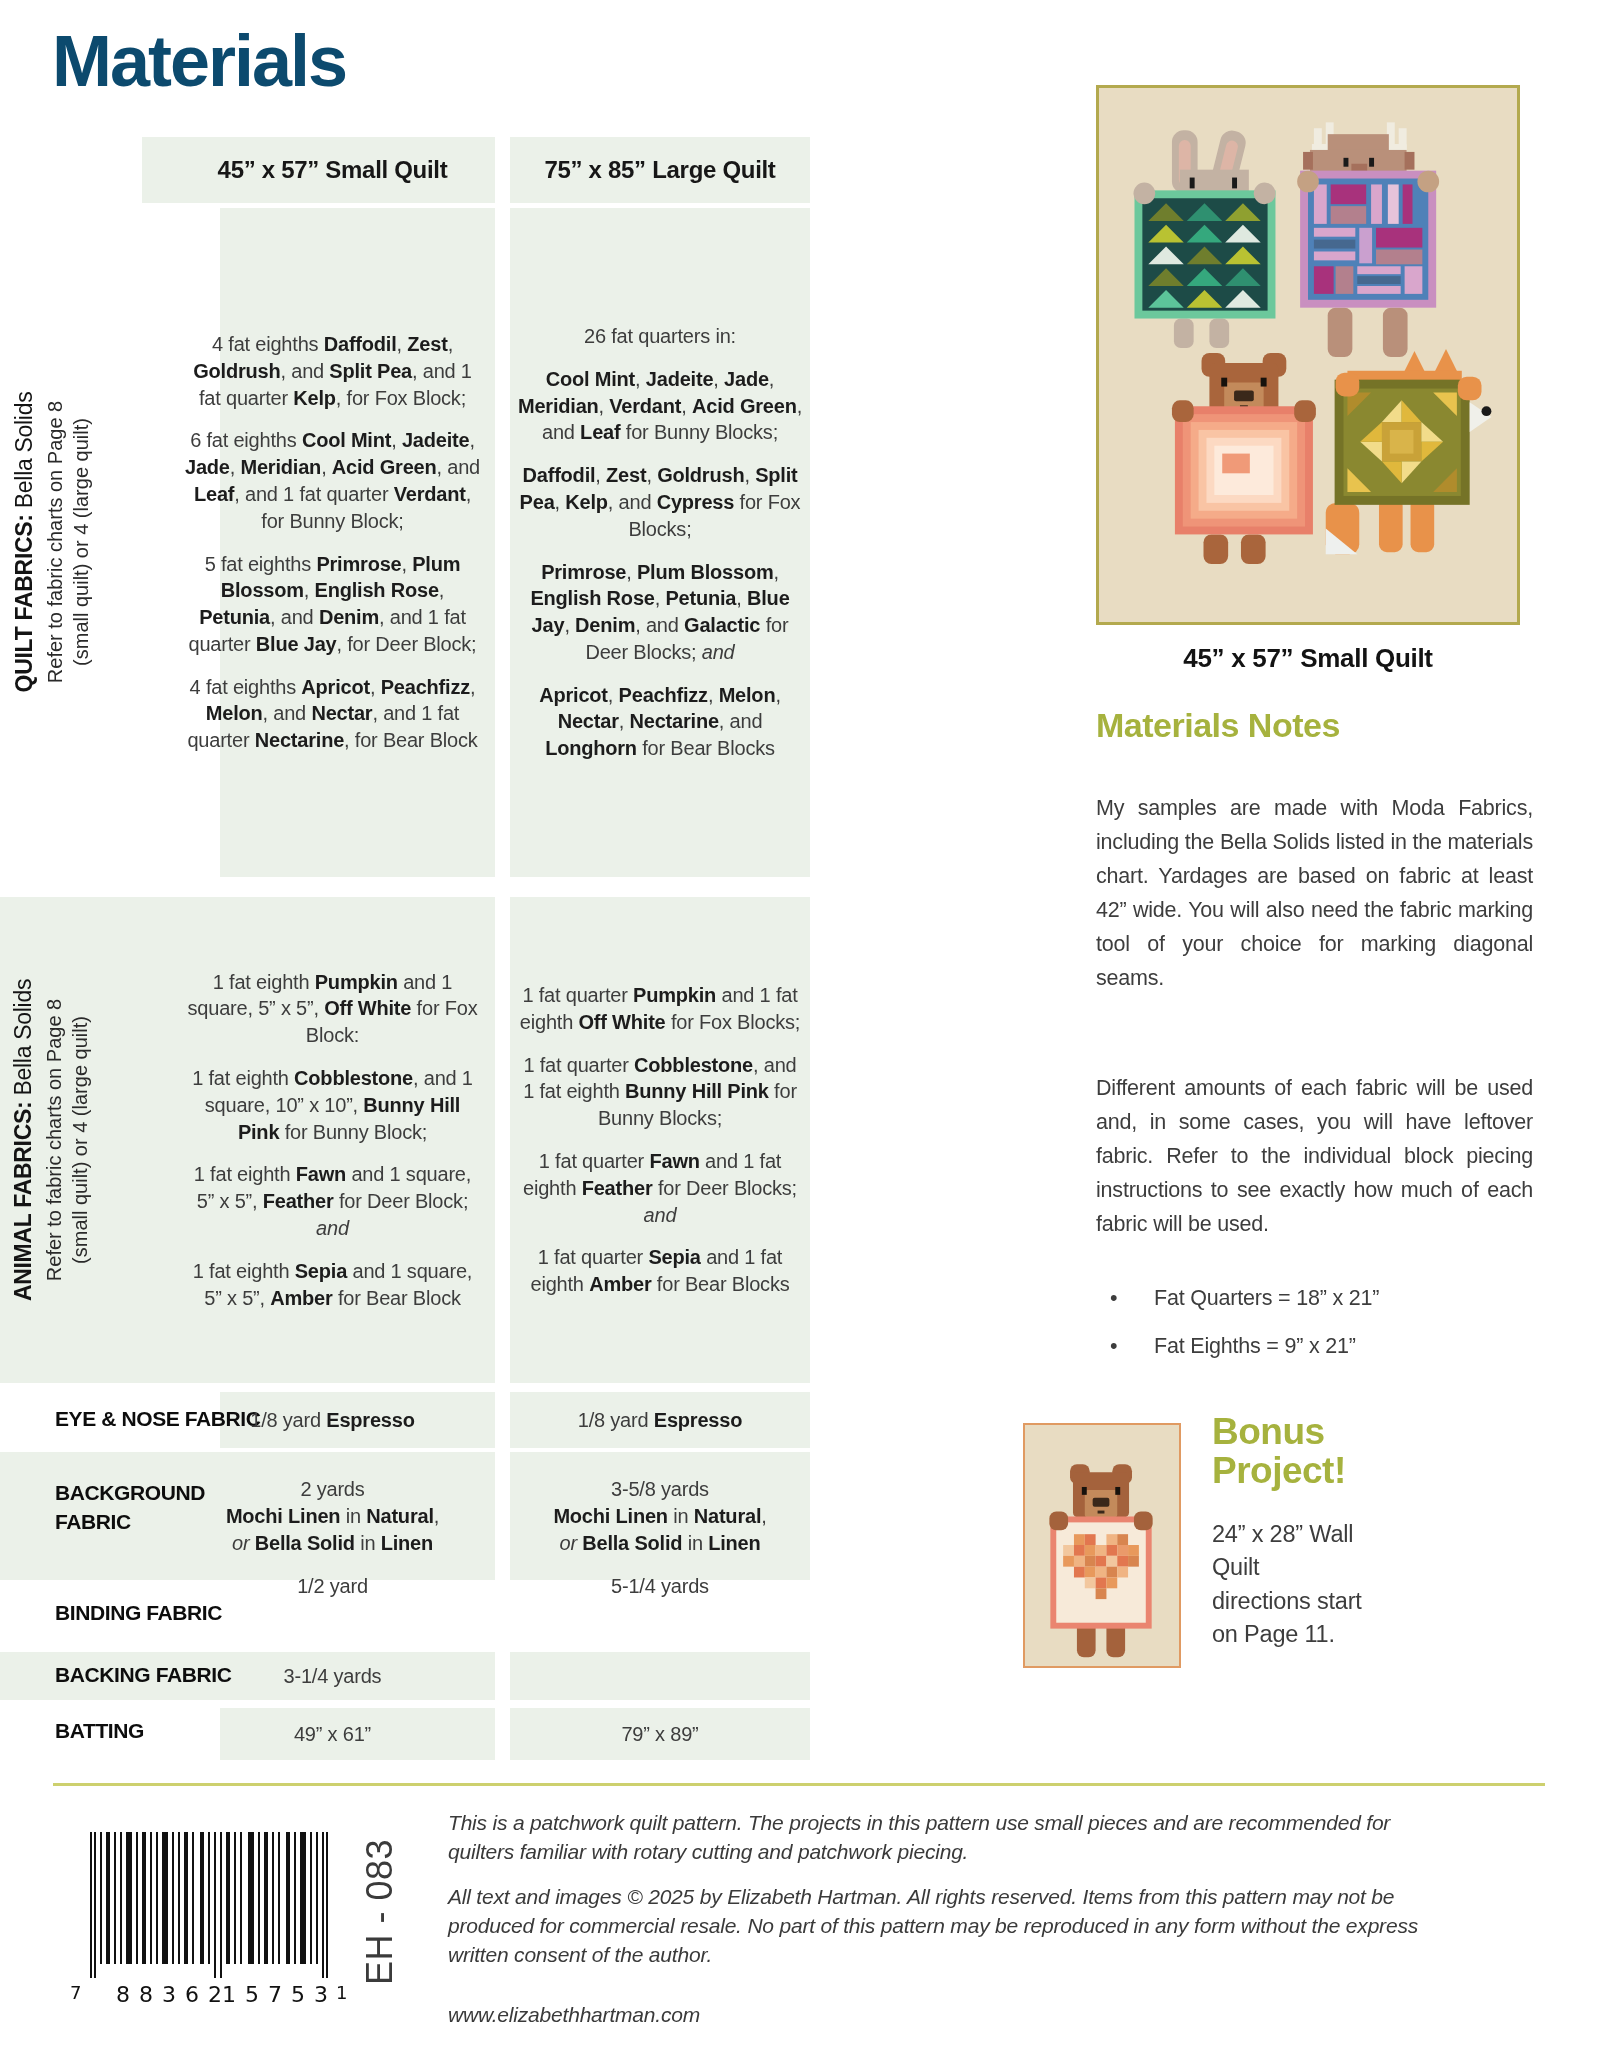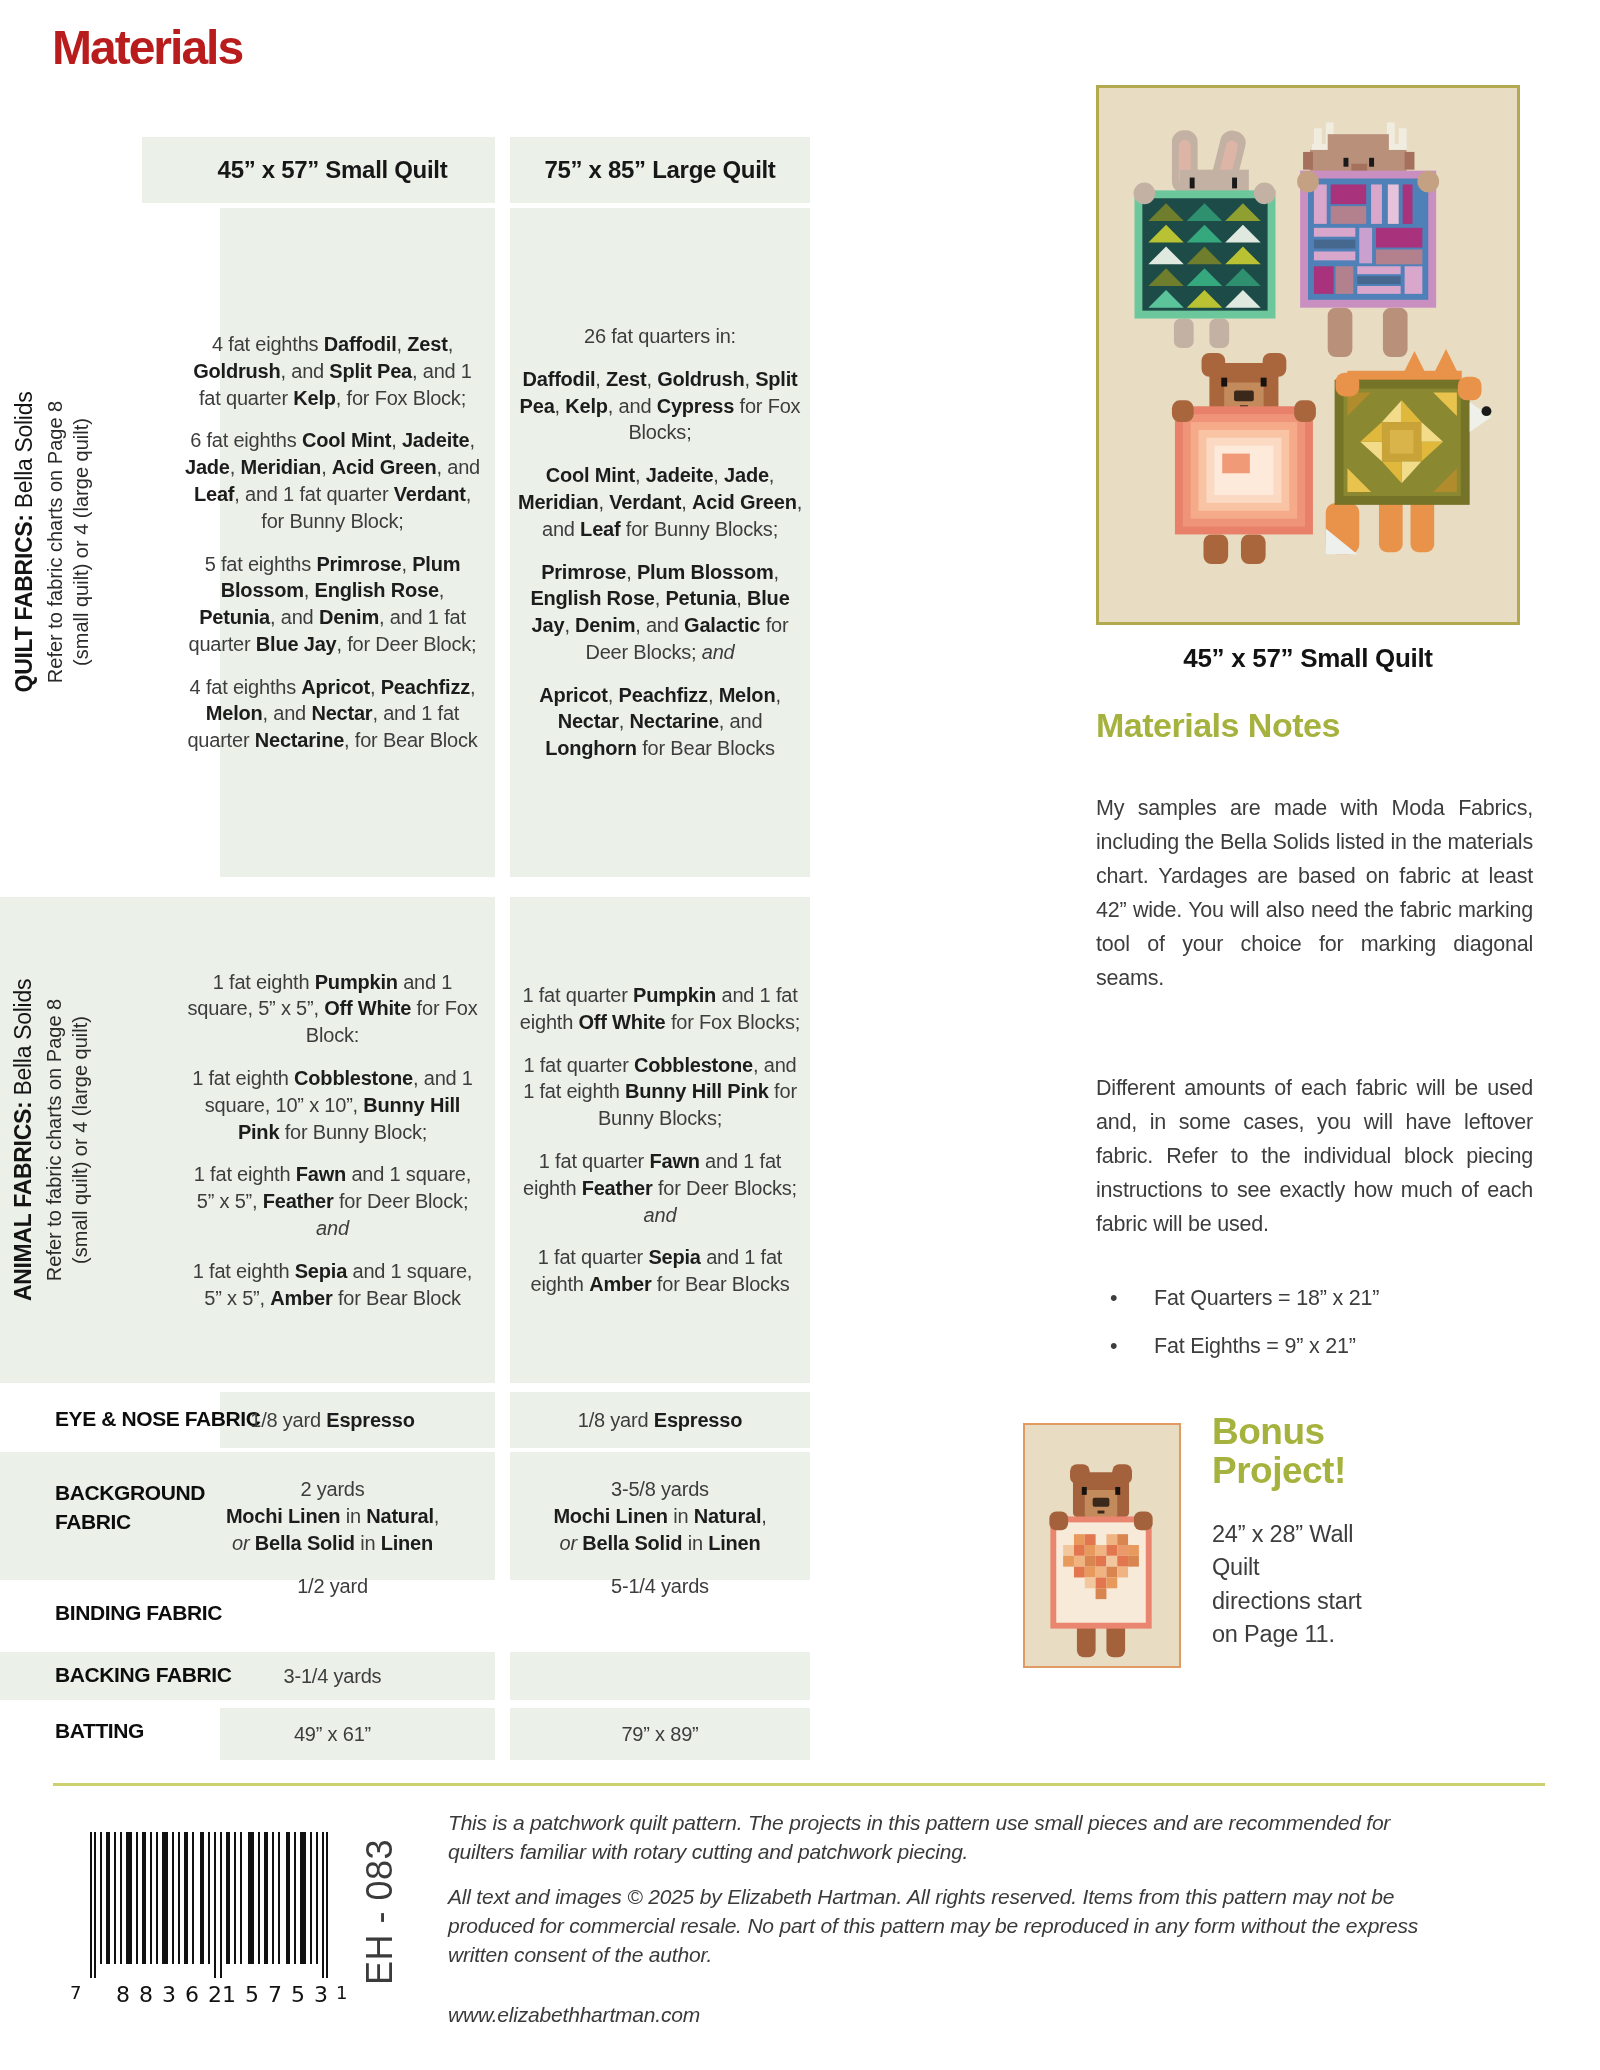--- a/index.html
+++ b/index.html
@@ -3,21 +3,21 @@
 <meta charset="utf-8">
 <style>
   * { margin:0; padding:0; box-sizing:border-box; }
   html,body { background:#ffffff; }
   body { font-family:"Liberation Sans", sans-serif; }
   .page { position:relative; width:1600px; height:2070px; background:#fff; overflow:hidden; }
 
   .abs { position:absolute; }
 
   
-  .title { left:52px; top:20px; font-size:48px; font-weight:800; color:#b91c1c; letter-spacing:-2px; }
+  .title { left:52px; top:20px; font-size:72px; font-weight:800; color:#0c4a6e; letter-spacing:-2px; }
 
   
   .hdr { top:137px; height:66px; background:#ebf1e9; display:flex; align-items:center; justify-content:center;
          font-size:24px; font-weight:700; color:#171717; letter-spacing:-0.3px; }
   .hdr1 { left:142px; width:353px; padding-left:28px; }
   .hdr2 { left:510px; width:300px; }
 
   
   .cellbg { background:#ebf1e9; }
   .q-c1bg { left:220px; top:208px; width:275px; height:669px; }
@@ -114,22 +114,22 @@
   </div>
 
   <div class="abs cell q-c1">
       <p class="cellp"><span>4 fat eighths </span><span class="sb">Daffodil</span><span>, </span><span class="sb">Zest</span><span>, </span><span class="sb">Goldrush</span><span>, and </span><span class="sb">Split Pea</span><span>, and 1 fat quarter </span><span class="sb">Kelp</span><span>, for Fox Block;</span></p>
       <p class="cellp"><span>6 fat eighths </span><span class="sb">Cool Mint</span><span>, </span><span class="sb">Jadeite</span><span>, </span><span class="sb">Jade</span><span>, </span><span class="sb">Meridian</span><span>, </span><span class="sb">Acid Green</span><span>, and </span><span class="sb">Leaf</span><span>, and 1 fat quarter </span><span class="sb">Verdant</span><span>, for Bunny Block;</span></p>
       <p class="cellp"><span>5 fat eighths </span><span class="sb">Primrose</span><span>, </span><span class="sb">Plum Blossom</span><span>, </span><span class="sb">English Rose</span><span>, </span><span class="sb">Petunia</span><span>, and </span><span class="sb">Denim</span><span>, and 1 fat quarter </span><span class="sb">Blue Jay</span><span>, for Deer Block;</span></p>
       <p class="cellp"><span>4 fat eighths </span><span class="sb">Apricot</span><span>, </span><span class="sb">Peachfizz</span><span>, </span><span class="sb">Melon</span><span>, and </span><span class="sb">Nectar</span><span>, and 1 fat quarter </span><span class="sb">Nectarine</span><span>, for Bear Block</span></p>
     </div>
   <div class="abs cell q-c2">
       <p class="cellp"><span>26 fat quarters in:</span></p>
+      <p class="cellp"><span class="sb">Cool Mint</span><span>, </span><span class="sb">Jadeite</span><span>, </span><span class="sb">Jade</span><span>, </span><span class="sb">Meridian</span><span>, </span><span class="sb">Verdant</span><span>, </span><span class="sb">Acid Green</span><span>, and </span><span class="sb">Leaf</span><span> for Bunny Blocks;</span></p>
       <p class="cellp"><span class="sb">Daffodil</span><span>, </span><span class="sb">Zest</span><span>, </span><span class="sb">Goldrush</span><span>, </span><span class="sb">Split Pea</span><span>, </span><span class="sb">Kelp</span><span>, and </span><span class="sb">Cypress</span><span> for Fox Blocks;</span></p>
-      <p class="cellp"><span class="sb">Cool Mint</span><span>, </span><span class="sb">Jadeite</span><span>, </span><span class="sb">Jade</span><span>, </span><span class="sb">Meridian</span><span>, </span><span class="sb">Verdant</span><span>, </span><span class="sb">Acid Green</span><span>, and </span><span class="sb">Leaf</span><span> for Bunny Blocks;</span></p>
       <p class="cellp"><span class="sb">Primrose</span><span>, </span><span class="sb">Plum Blossom</span><span>, </span><span class="sb">English Rose</span><span>, </span><span class="sb">Petunia</span><span>, </span><span class="sb">Blue Jay</span><span>, </span><span class="sb">Denim</span><span>, and </span><span class="sb">Galactic</span><span> for Deer Blocks; </span><span class="si">and</span></p>
       <p class="cellp"><span class="sb">Apricot</span><span>, </span><span class="sb">Peachfizz</span><span>, </span><span class="sb">Melon</span><span>, </span><span class="sb">Nectar</span><span>, </span><span class="sb">Nectarine</span><span>, and </span><span class="sb">Longhorn</span><span> for Bear Blocks</span></p>
     </div>
   <div class="abs cell a-c1">
       <p class="cellp"><span>1 fat eighth </span><span class="sb">Pumpkin</span><span> and 1 square, 5” x 5”, </span><span class="sb">Off White</span><span> for Fox Block:</span></p>
       <p class="cellp"><span>1 fat eighth </span><span class="sb">Cobblestone</span><span>, and 1 square, 10” x 10”, </span><span class="sb">Bunny Hill Pink</span><span> for Bunny Block;</span></p>
       <p class="cellp"><span>1 fat eighth </span><span class="sb">Fawn</span><span> and 1 square, 5” x 5”, </span><span class="sb">Feather</span><span> for Deer Block; </span><span class="si">and</span></p>
       <p class="cellp"><span>1 fat eighth </span><span class="sb">Sepia</span><span> and 1 square, 5” x 5”, </span><span class="sb">Amber</span><span> for Bear Block</span></p>
     </div>
   <div class="abs cell a-c2">

